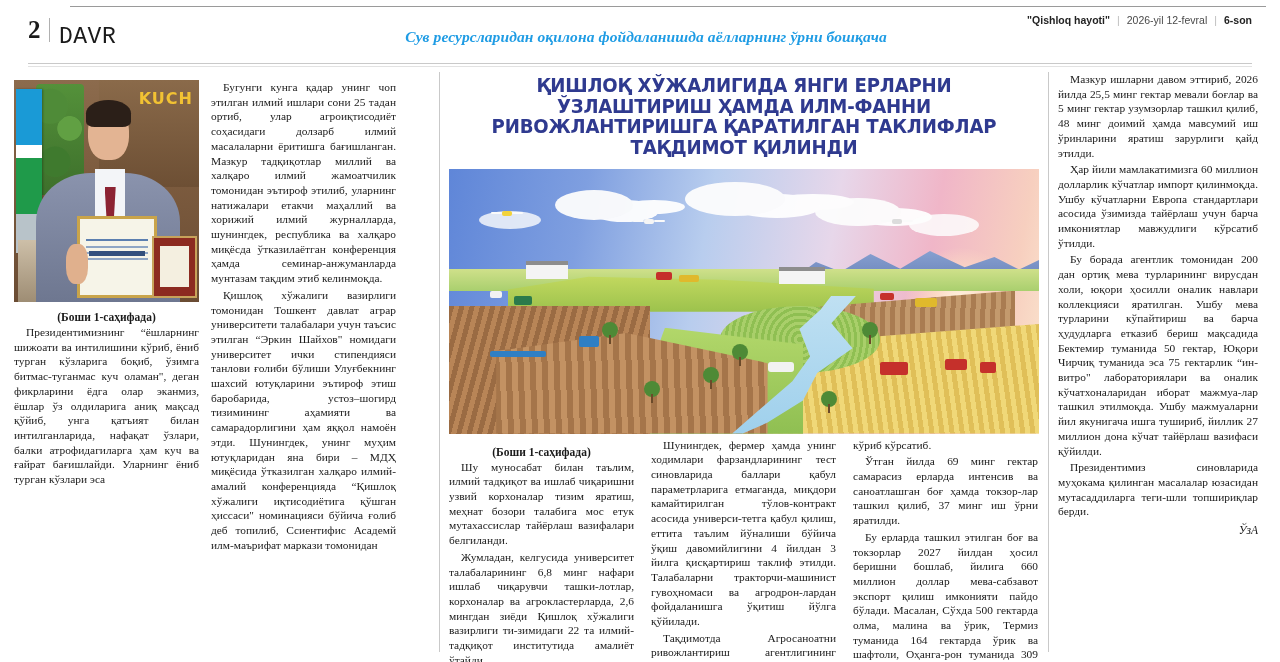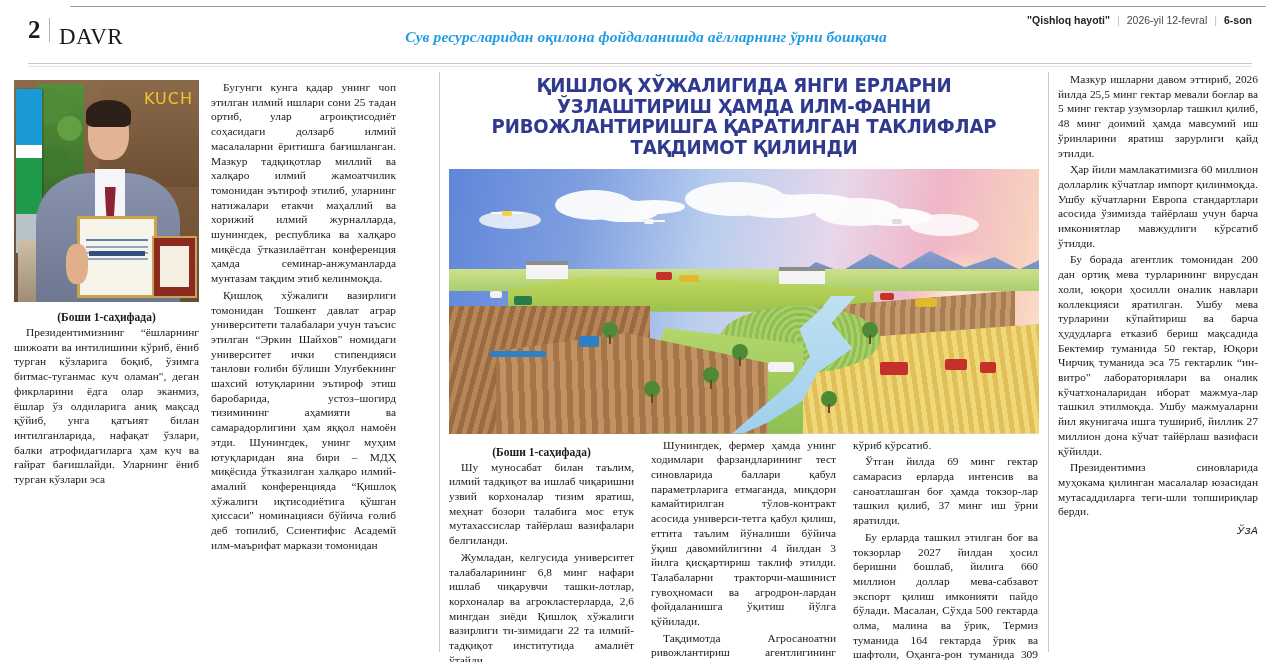--- a/index.html
+++ b/index.html
@@ -11,21 +11,21 @@
     overflow:hidden;
   }
   .page{position:relative;width:1280px;height:662px;box-sizing:border-box;padding:0 14px;}
 
   
   .masthead{position:relative;height:56px;}
   .masthead .rule-top{position:absolute;left:56px;right:0;top:6px;height:1px;background:#9a9a9a;}
   .folio{position:absolute;left:14px;top:10px;display:flex;align-items:center;gap:9px;}
   .folio .num{font-size:25px;font-weight:bold;font-family:"Liberation Serif",serif;letter-spacing:-.5px;}
   .folio .bar{width:1px;height:24px;background:#b0b0b0;}
-  .folio .name{font-size:23px;font-family:Liberation Serif, serif;letter-spacing:.5px;margin-top:14px;}
+  .folio .name{font-size:23px;font-family:Liberation Mono, monospace;letter-spacing:.5px;margin-top:14px;}
   .issue{position:absolute;right:14px;top:14px;font-family:"Liberation Sans",sans-serif;font-size:10.5px;color:#4a4a4a;display:flex;align-items:center;gap:7px;}
   .issue .pub{font-weight:bold;color:#222;}
   .issue .sep{color:#bbb;}
   .issue .son{font-weight:bold;color:#222;}
   .kicker{position:absolute;left:12px;right:0;top:28px;text-align:center;}
   .kicker span{
     font-family:"Liberation Serif",serif;
     font-style:italic;font-weight:bold;font-size:15.5px;
     color:#1f9ce4;letter-spacing:.1px;
   }
@@ -49,21 +49,21 @@
   .left-head .l.indigo{color:#3a31a8;}
   .left-body{display:flex;margin-top:8px;height:480px;}
   .lcol{width:185px;flex:none;}
   .lcol.first{margin-right:12px;}
   .photo{
     width:185px;height:222px;border:0;position:relative;overflow:hidden;background:#6d5640;
   }
   .photo .wall{position:absolute;inset:0;background:
      linear-gradient(180deg,#8c6b4d 0%,#7d5c3f 42%,#6a4c33 100%);}
   .photo .woodpanel{position:absolute;left:46%;top:0;right:0;height:48%;background:linear-gradient(180deg,#8a6a4a,#6d4f34);}
-  .photo .kuch{position:absolute;right:6px;top:9px;font-family:"DejaVu Sans",sans-serif;font-weight:normal;font-size:16px;color:#f2c233;letter-spacing:1px;margin-left:15px;}
+  .photo .kuch{position:absolute;right:6px;top:9px;font-family:"DejaVu Sans",sans-serif;font-weight:bold;font-size:16px;color:#f2c233;letter-spacing:1px;margin-left:15px;}
   .photo .ivy{position:absolute;left:12%;top:2%;width:26%;height:50%;background:
       radial-gradient(circle at 30% 20%, #4f8b38 0 18%, transparent 19%),
       radial-gradient(circle at 70% 40%, #61a043 0 16%, transparent 17%),
       radial-gradient(circle at 40% 70%, #3f7a2e 0 18%, transparent 19%),
       linear-gradient(180deg,#54913a,#3d6f2b);border-radius:4px;}
   .photo .flag{position:absolute;left:1%;top:4%;width:14%;height:74%;
       background:linear-gradient(180deg,#1a9ad6 0 34%,#ffffff 34% 42%,#1f9a4a 42% 76%,#b8c3c9 76% 100%);
       box-shadow:1px 0 2px rgba(0,0,0,.3);}
   .photo .podium{position:absolute;left:2%;bottom:0;width:34%;height:28%;background:linear-gradient(180deg,#cdbfa8,#9e8d74);}
   .photo .suit{position:absolute;left:12%;bottom:0;width:78%;height:58%;
@@ -142,21 +142,21 @@
   .drone::before{left:-11px;} .drone::after{right:-11px;}
   .barn{position:absolute;background:#f4f4f4;border-top:4px solid #8d8d8d;}
 
   .cap{font-size:11.5px;font-weight:bold;text-align:center;margin:8px 0 2px 0;}
   .ccols{display:flex;margin-top:4px;}
   .ccol{width:185px;flex:none;}
   .ccol.m{margin:0 17px;}
 
   
   .right-story{width:200px;flex:none;}
-  .sig{text-align:right;font-size:11.5px;font-style:italic;margin-top:5px;font-family:Liberation Mono, monospace;}
+  .sig{text-align:right;font-size:11.5px;font-style:italic;margin-top:5px;font-family:Liberation Serif, serif;}
 </style>
 </head>
 <body>
 
 <div class="page">
 
   <div class="masthead">
     <div class="rule-top"></div>
 
     <div class="folio">

